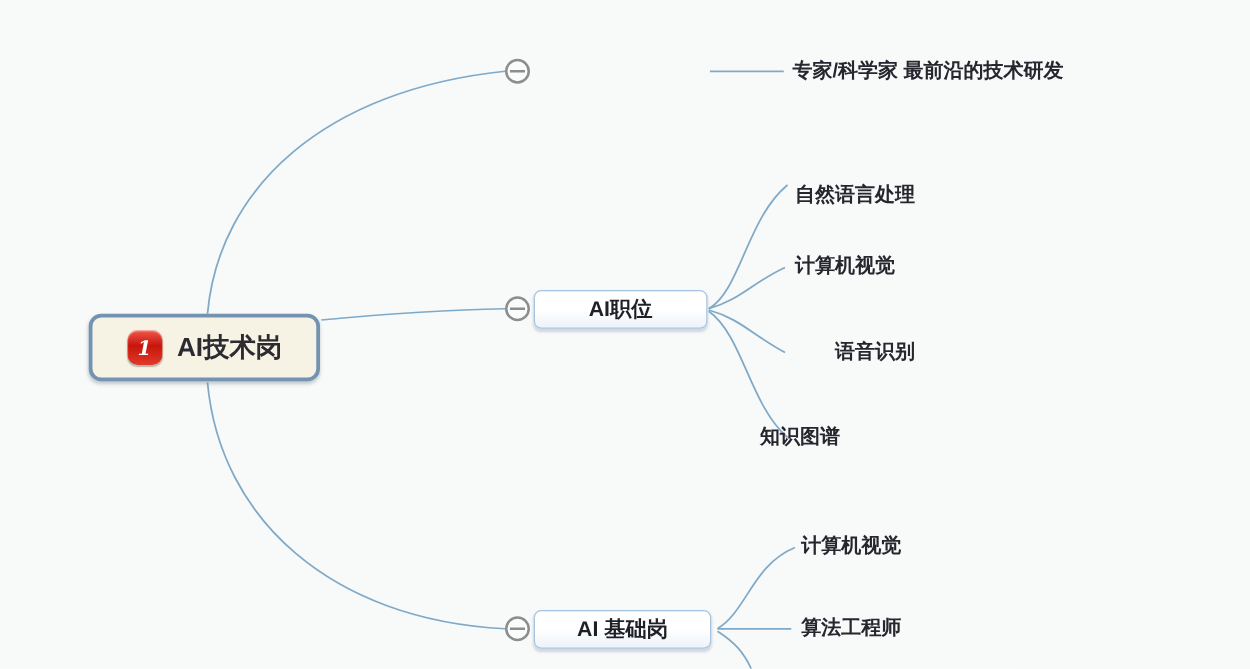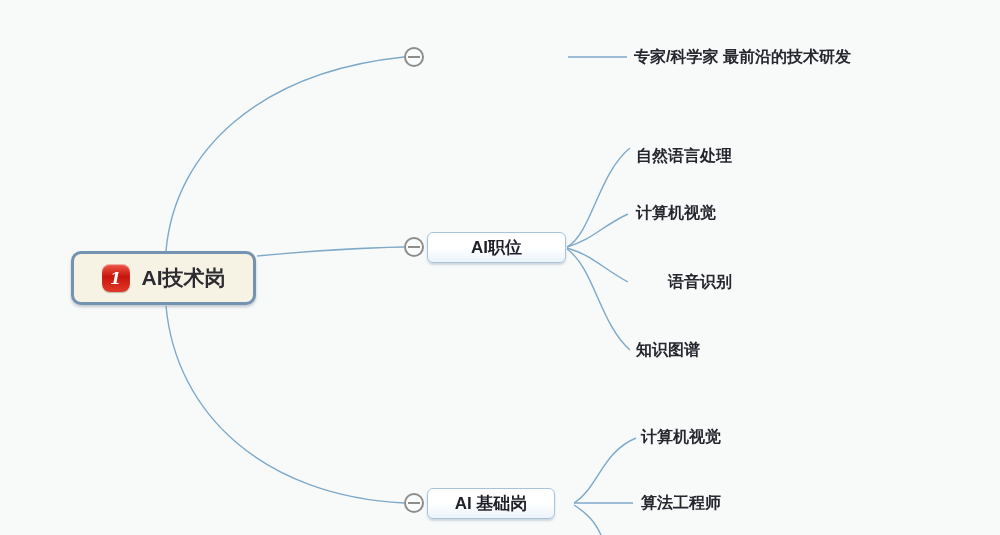--- a/index.html
+++ b/index.html
@@ -48,21 +48,21 @@
     border:1px solid #a6c4de;
     border-radius:6px;
     box-shadow:0 2px 2px rgba(120,140,160,.30);
     display:flex;align-items:center;justify-content:center;
     font-size:17px;font-weight:bold;color:#1f1f28;
     white-space:nowrap;
     cursor:default;
   }
   .topic.rd{left:427px;top:42px;width:141px;}
   .topic.tech{left:427px;top:232px;width:139px;}
-  .topic.base{left:427px;top:488px;width:128px;}
+  .topic.base{left:427px;top:488px;width:142px;}
   
   .collapse{
     position:absolute;width:20px;height:20px;box-sizing:border-box;
     border:2px solid #8d8d8d;border-radius:50%;
     background:#fafbfb;
     cursor:pointer;
   }
   .collapse::after{
     content:"";position:absolute;left:2px;right:2px;top:50%;height:2px;margin-top:-1px;
     background:#8d8d8d;
@@ -73,21 +73,21 @@
   
   .leaf{
     position:absolute;transform:translateY(-50%);
     font-size:16px;font-weight:600;color:#26262e;
     white-space:nowrap;cursor:default;
   }
   .leaf.expert{left:634px;top:57px;}
   .leaf.nlp{left:636px;top:156px;}
   .leaf.cv{left:636px;top:213px;}
   .leaf.asr{left:636px;top:282px;margin-left:32px;}
-  .leaf.kg{left:636px;top:350px;}
+  .leaf.kg{left:608px;top:350px;}
   .leaf.algo{left:641px;top:437px;}
   .leaf.ds{left:641px;top:503px;}
 </style>
 </head>
 <body>
 
 <div class="canvas">
 
   <svg class="connectors" viewBox="0 0 1000 535" xmlns="http://www.w3.org/2000/svg">
 

